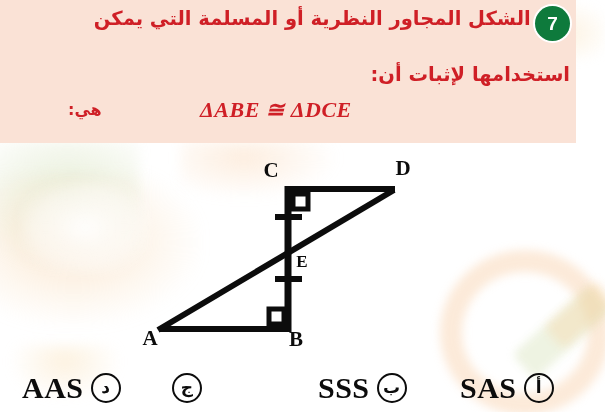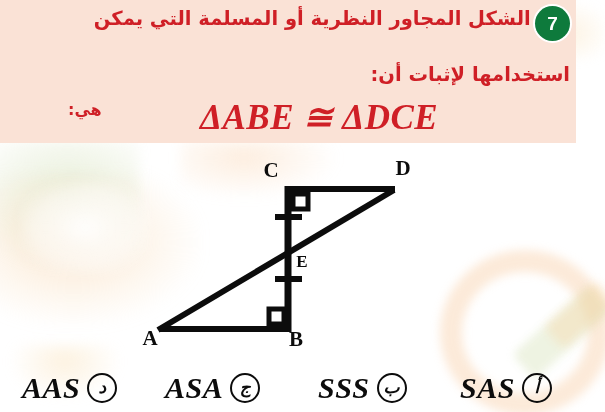--- a/index.html
+++ b/index.html
@@ -132,21 +132,21 @@
     height: 46px;
   }
   #congruence-text {
     position: absolute;
     left: 200px;
     top: 2px;
     color: #cf1f26;
     font-family: "Liberation Serif", "DejaVu Serif", serif;
     font-weight: bold;
     font-style: italic;
-    font-size: 35px;
+    font-size: 22px;
     white-space: nowrap;
     letter-spacing: 0.5px;
   }
   #hiya-text {
     position: absolute;
     left: 68px;
     top: 5px;
     color: #cf1f26;
     font-family: "DejaVu Sans", "Liberation Sans", sans-serif;
     font-weight: bold;
@@ -192,21 +192,20 @@
   }
 
   
   #options-row {
     position: absolute;
     left: 0;
     top: 366px;
     width: 507px;
     height: 46px;
     z-index: 3;
-    font-style: italic;
   }
   .option {
     position: absolute;
     top: 0;
     height: 44px;
     display: flex;
     flex-direction: row;
     align-items: center;
     white-space: nowrap;
   }
@@ -310,21 +309,20 @@
   <div id="options-row">
 
     <div class="option" id="option-aas">
       <span class="option-label">AAS</span>
       <span class="option-marker">
         <span class="option-marker-letter">د</span>
       </span>
     </div>
 
     <div class="option" id="option-asa">
-      <span class="option-label">ASA</span>
       <span class="option-marker">
         <span class="option-marker-letter">ج</span>
       </span>
     </div>
 
     <div class="option" id="option-sss">
       <span class="option-label">SSS</span>
       <span class="option-marker">
         <span class="option-marker-letter">ب</span>
       </span>

